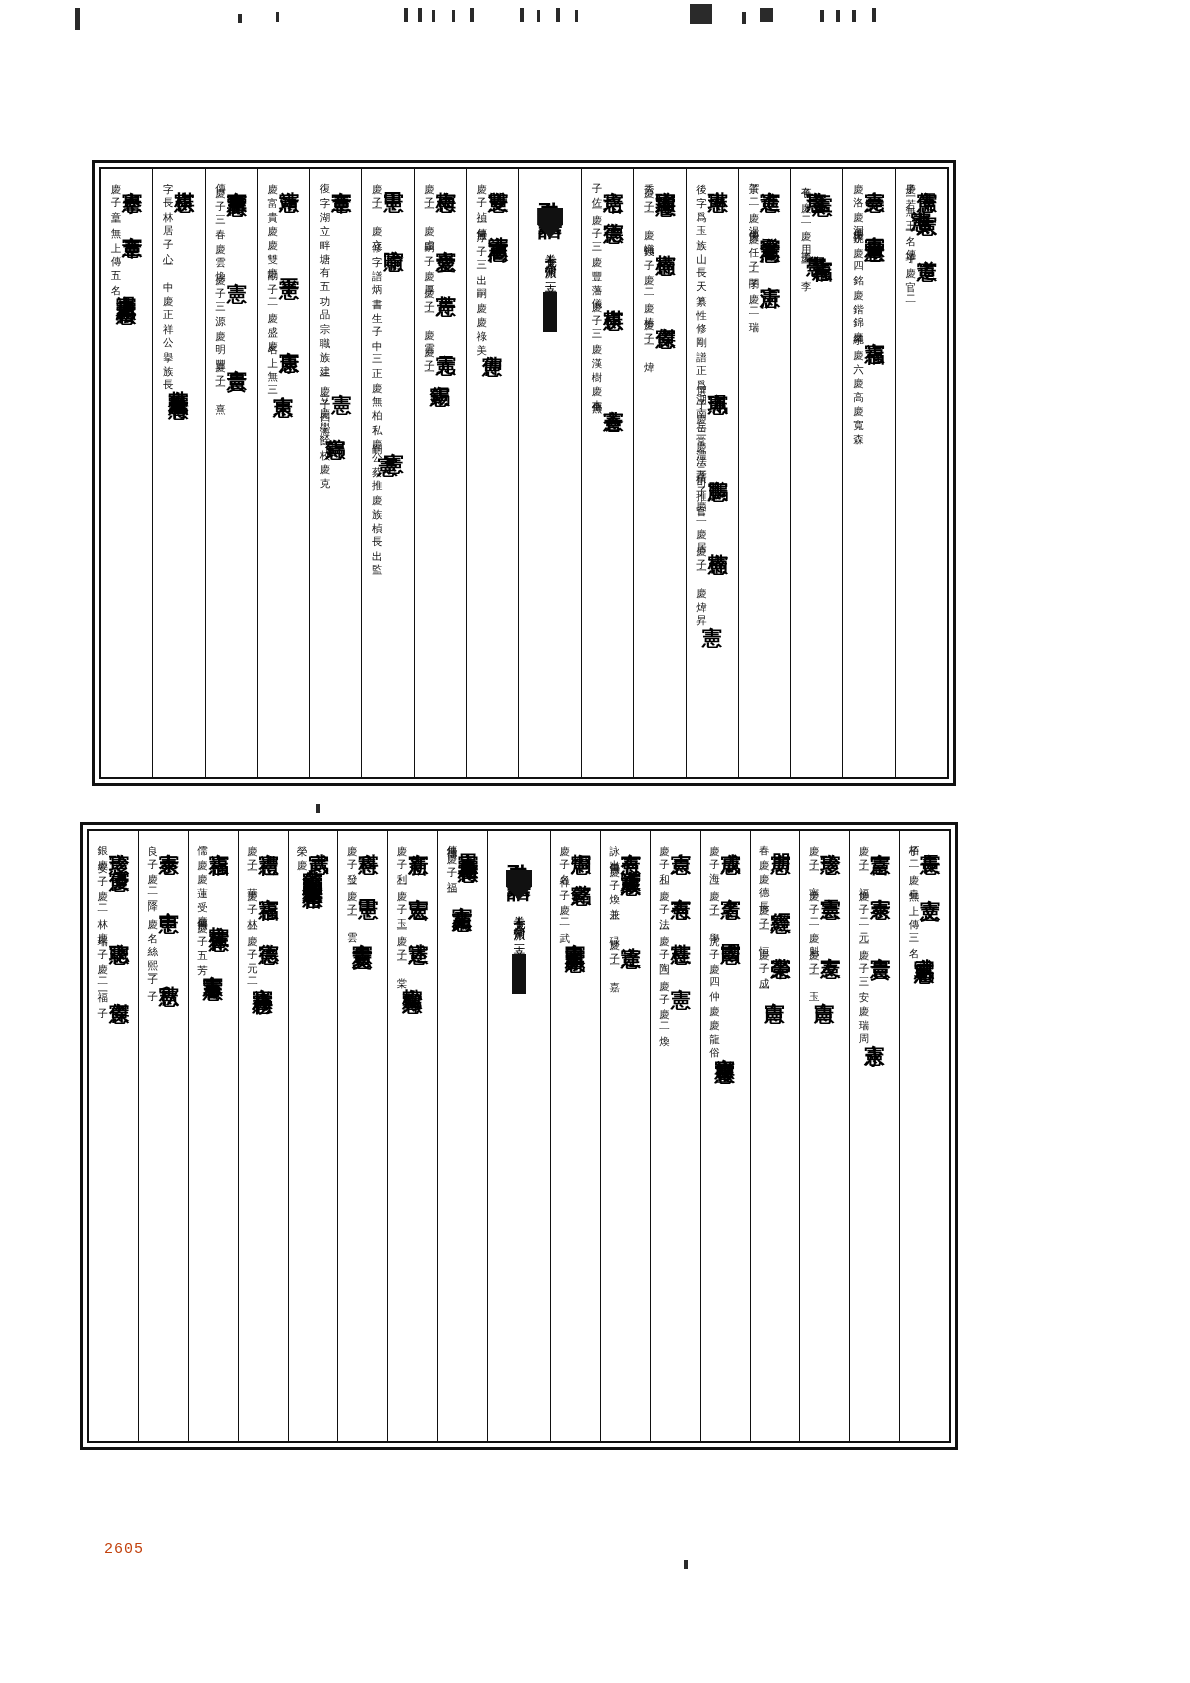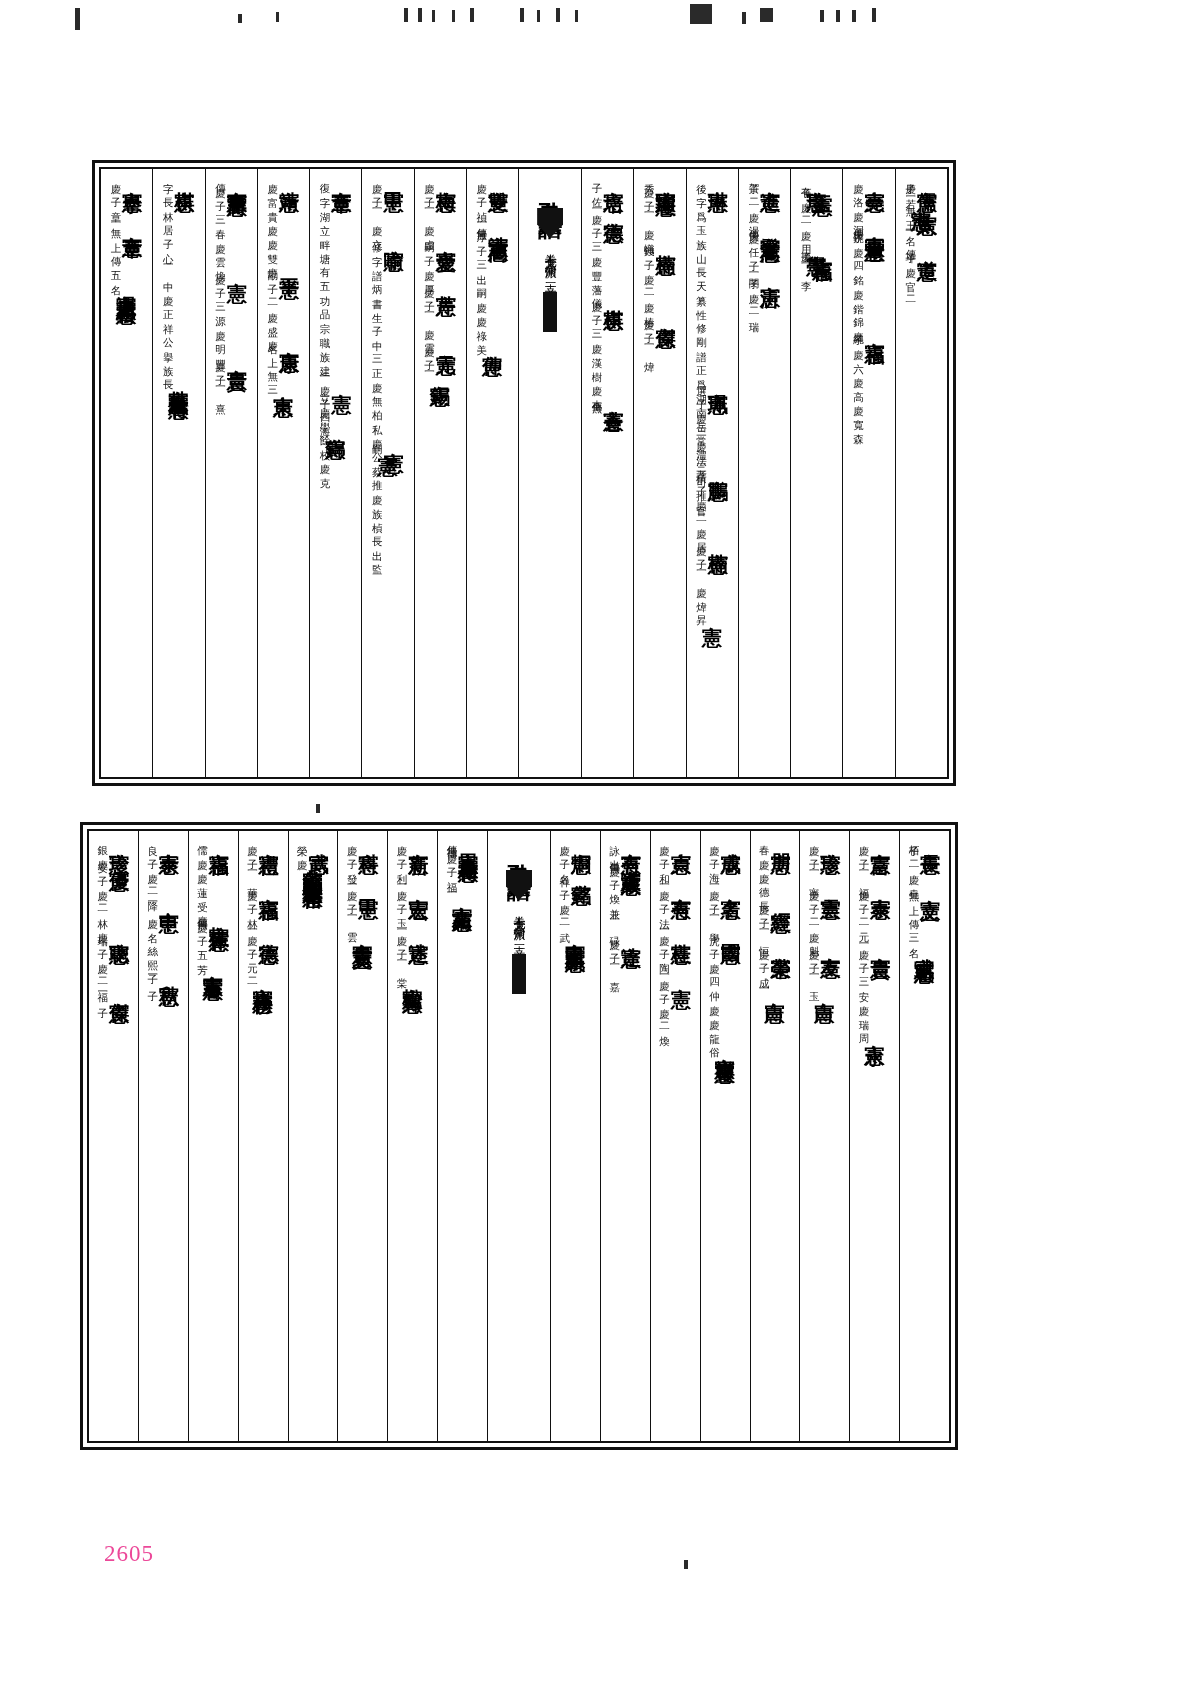--- a/index.html
+++ b/index.html
@@ -99,22 +99,22 @@
     writing-mode:vertical-rl;text-orientation:upright;
     font-size:13px;margin-top:8px;letter-spacing:1px;
   }
   .titlecol .bar{
     width:14px;height:40px;background:#111;margin-top:6px;
   }
 
   .foliono{
     position:absolute;
     left:104px;top:1541px;
-    font-size:23px;letter-spacing:1px;color:#ec4899;
-    font-family:Liberation Serif, serif;
+    font-size:15px;letter-spacing:1px;color:#c2410c;
+    font-family:Liberation Mono, monospace;
   }
 </style>
 </head>
 <body>
 
 <div class="page">
 
   <div class="speck" style="left:75px;top:8px;width:5px;height:22px;"></div>
   <div class="speck" style="left:238px;top:14px;width:4px;height:9px;"></div>
   <div class="speck" style="left:276px;top:12px;width:3px;height:10px;"></div>

